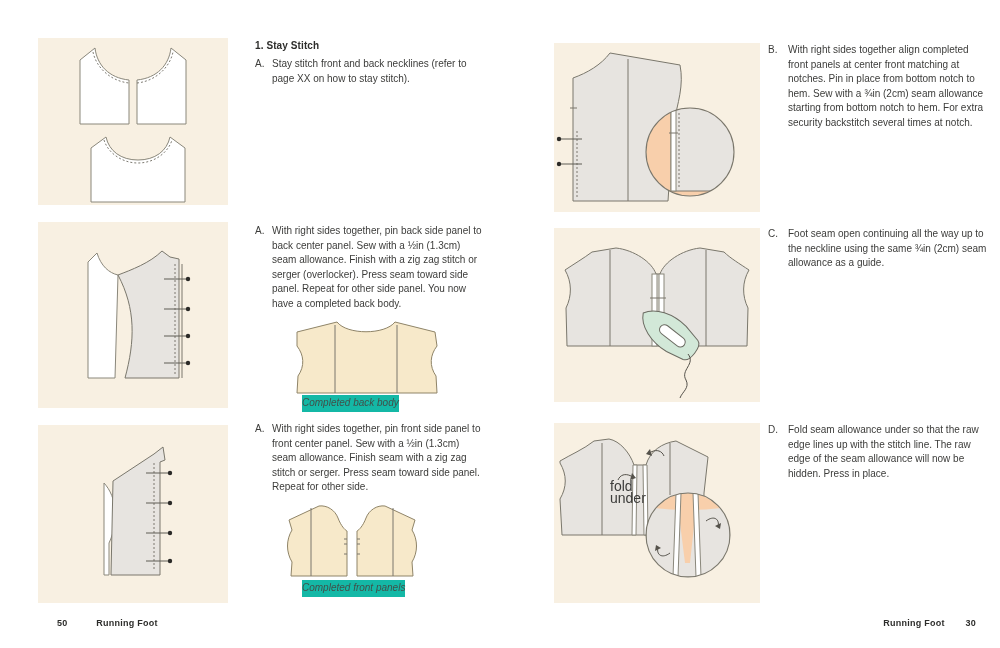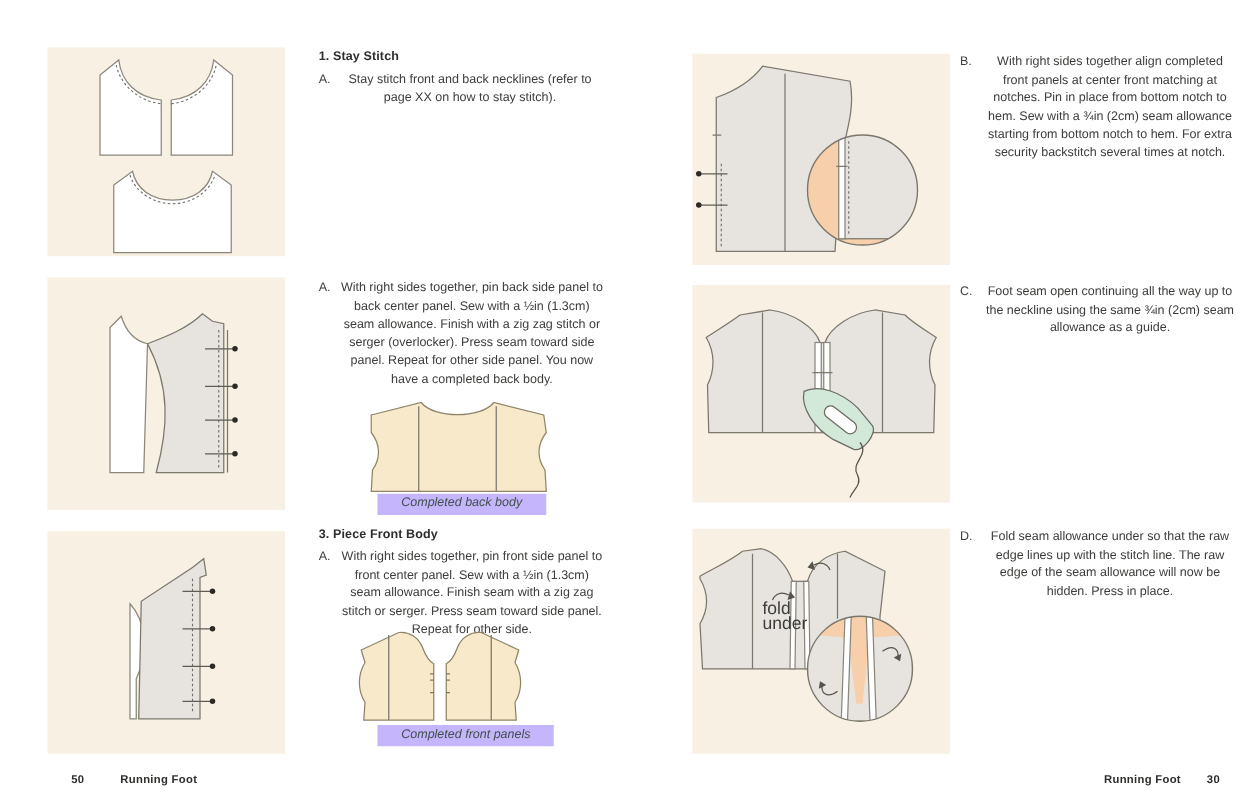--- a/index.html
+++ b/index.html
@@ -13,25 +13,25 @@
   .panel svg{display:block;width:100%;height:100%;}
 
   .step h3{
     font-size:10px;font-weight:bold;color:#2d2d2b;
     margin:0 0 6px 0;letter-spacing:.1px;
   }
   .item{display:flex;align-items:flex-start;}
   .item .lbl{flex:none;font-size:10px;line-height:14.5px;color:#3c3c3a;}
   .step-left .lbl{width:17px;}
   .step-right .lbl{width:20px;}
-  .item p{margin:0;font-size:10px;line-height:14.5px;color:#3c3c3a;text-align:center;}
+  .item p{margin:0;font-size:10px;line-height:14.5px;color:#3c3c3a;}
 
   .caption{
-    display:inline-block;background:#c4b5fd;color:#41504a;
-    font-style:italic;font-size:10px;line-height:12px;padding:2px 19px 3px;
+    display:inline-block;background:#14b8a6;color:#41504a;
+    font-style:italic;font-size:10px;line-height:12px;padding:2px 0 3px;
   }
   .footer{font-size:9px;font-weight:bold;color:#2d2d2b;letter-spacing:.25px;}
   .footer span{display:inline-block;}
 
   .fold-note{
     font-size:14px;line-height:11.5px;color:#3c3c3a;white-space:pre-line;
   }
 
   
   .f-white{fill:#ffffff;stroke:#8a877b;stroke-width:1;}
@@ -127,21 +127,20 @@
 <div class="abs" style="left:285px;top:316px;width:162px;height:80px;">
   <svg viewBox="0 0 162 80">
     <path class="f-tan" d="M12,16 L52,6 C62,19 100,19 110,6 L150,16 L152,30 C145,39 144,50 151,60 L152,77 L12,77 L13,60 C20,50 19,39 12,30 Z"></path>
     <line class="ln" x1="50" y1="9" x2="50" y2="77"></line>
     <line class="ln" x1="112" y1="9" x2="112" y2="77"></line>
   </svg>
 </div>
 <div class="abs caption" style="left:302px;top:395px;">Completed back body</div>
 
 <div class="abs step step-left" style="left:255px;top:422px;width:228px;">
-  <h3>3. Piece Front Body</h3>
   <div class="item">
     <span class="lbl">A.</span>
     <p>With right sides together, pin front side panel to front center panel. Sew with a ½in (1.3cm) seam allowance. Finish seam with a zig zag stitch or serger. Press seam toward side panel. Repeat for other side.</p>
   </div>
 </div>
 
 <div class="abs" style="left:283px;top:500px;width:152px;height:80px;">
   <svg viewBox="0 0 152 80">
     <path class="f-tan" d="M6,20 L36,6 C44,5 52,10 55,18 C58,26 62,30 64,31 L64,76 L8,76 L9,62 C3,52 3,40 9,30 Z"></path>
     <line class="ln" x1="28" y1="8" x2="28" y2="76"></line>

